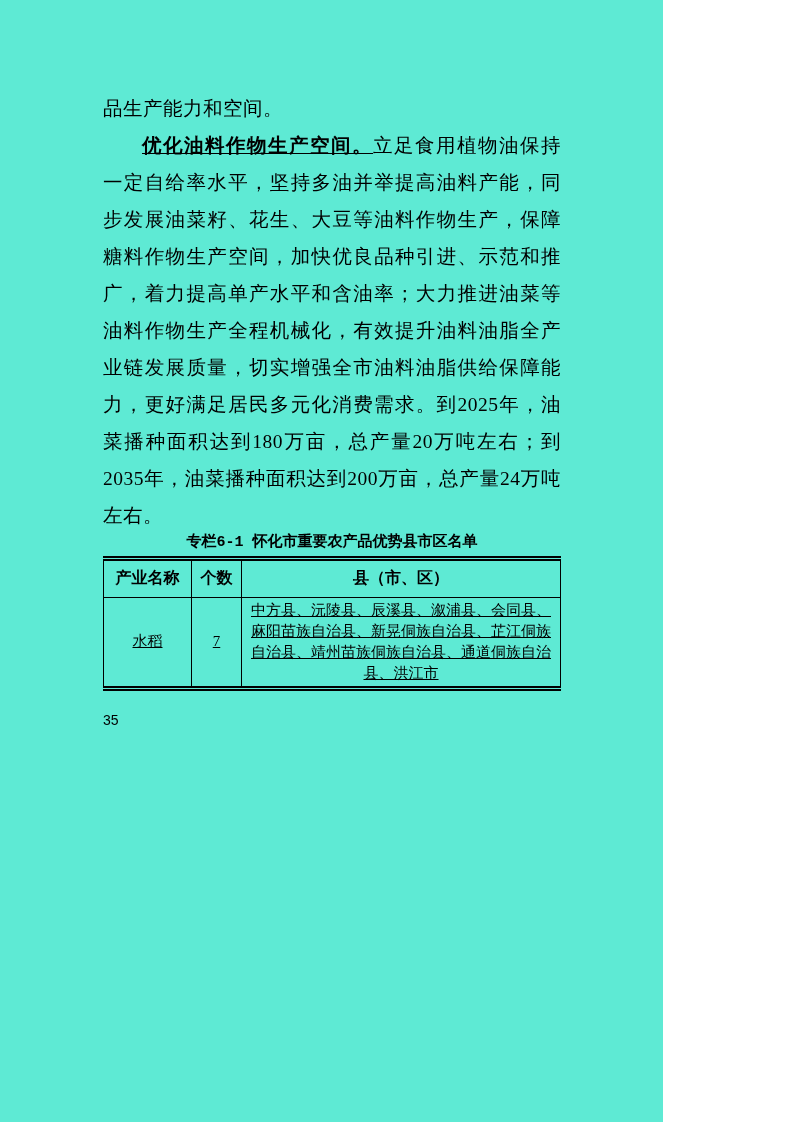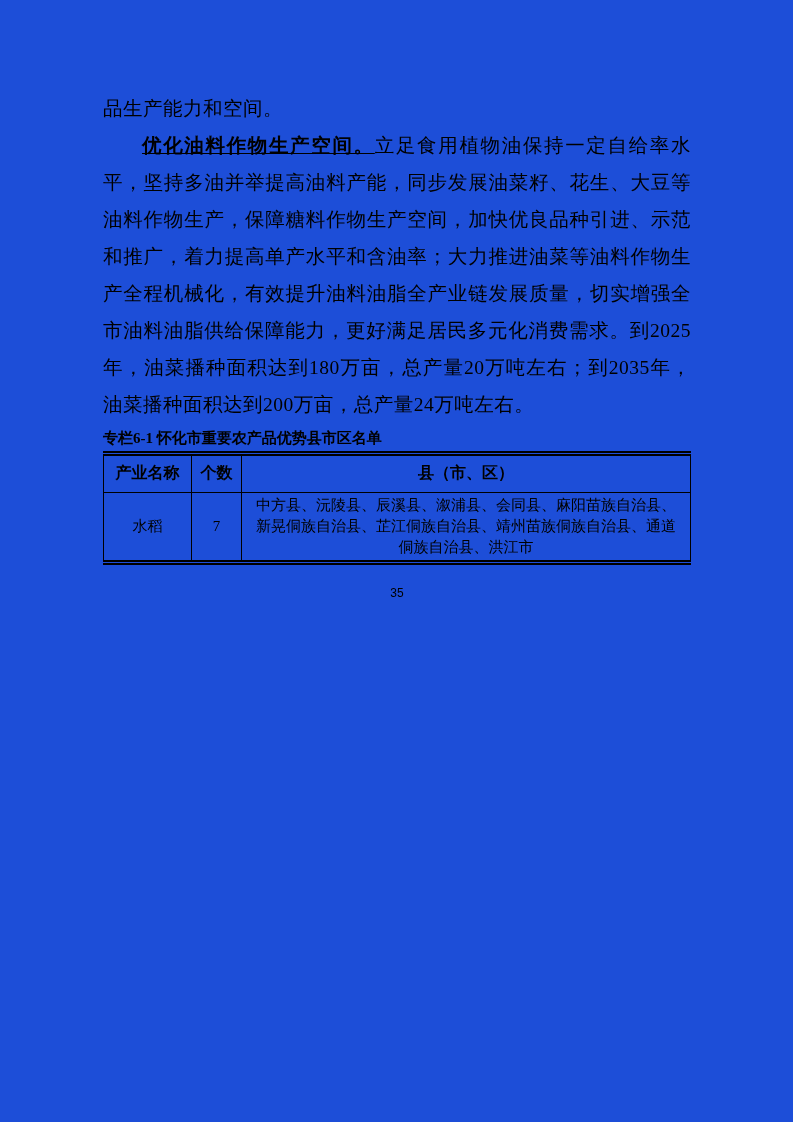--- a/index.html
+++ b/index.html
@@ -1,44 +1,44 @@
 <!DOCTYPE html>
 <html><head>
 <meta charset="utf-8">
 <style>
   html,body { margin:0; padding:0; background:#ffffff; }
   .page {
     position: relative;
-    width: 793px;
+    width: 663px;
     height: 1122px;
-    background: #1d4ed8;
+    background: #5eead4;
     color: #000000;
     font-family: "Liberation Serif", "DejaVu Serif", serif;
     overflow: hidden;
     box-sizing: border-box;
   }
   .content {
     padding: 90px 102px 0 103px;
     box-sizing: border-box;
   }
   .para {
     margin: 0;
     font-size: 19.5px;
     line-height: 37px;
     text-align: justify;
     text-indent: 2em;
     letter-spacing: 0.5px;
   }
   .para.no-indent { text-indent: 0; }
   .lead { font-weight: bold; text-decoration: underline; }
   .table-title {
-    margin-top: 6px;
-    font-family: Liberation Serif, serif;
+    font-family: Liberation Mono, monospace;
     font-weight: bold;
     font-size: 15px;
+    text-align: center;
     line-height: 18px;
   }
   .tbl-wrap {
     margin-top: 4px;
     border-top: 5px double #000;
     border-bottom: 5px double #000;
   }
   table.cx {
     width: 100%;
     border-collapse: collapse;
@@ -55,30 +55,30 @@
     border-top: none;
     font-family: "Liberation Sans", "DejaVu Sans", sans-serif;
     font-weight: bold;
     font-size: 16px;
     height: 36px;
   }
   table.cx tbody tr:last-child td { border-bottom: none; }
   table.cx td {
     font-size: 15px;
     line-height: 21px;
+    text-decoration: underline;
   }
   .c1 { width: 88px; margin-top: 48px; }
   .c2 { width: 50px; }
   tr.r1 td { height: 60px; }
   tr.r2 td { height: 42px; }
   .page-number {
     margin-top: 21px;
-    text-align: center;
     font-family: "Liberation Sans", "DejaVu Sans", sans-serif;
-    font-size: 12px;
+    font-size: 14px;
   }
 </style>
 </head>
 <body>
 
 <div class="page">
   <div class="content">
 
     <p class="para no-indent"><span>品生产能力和空间。</span></p>
 

